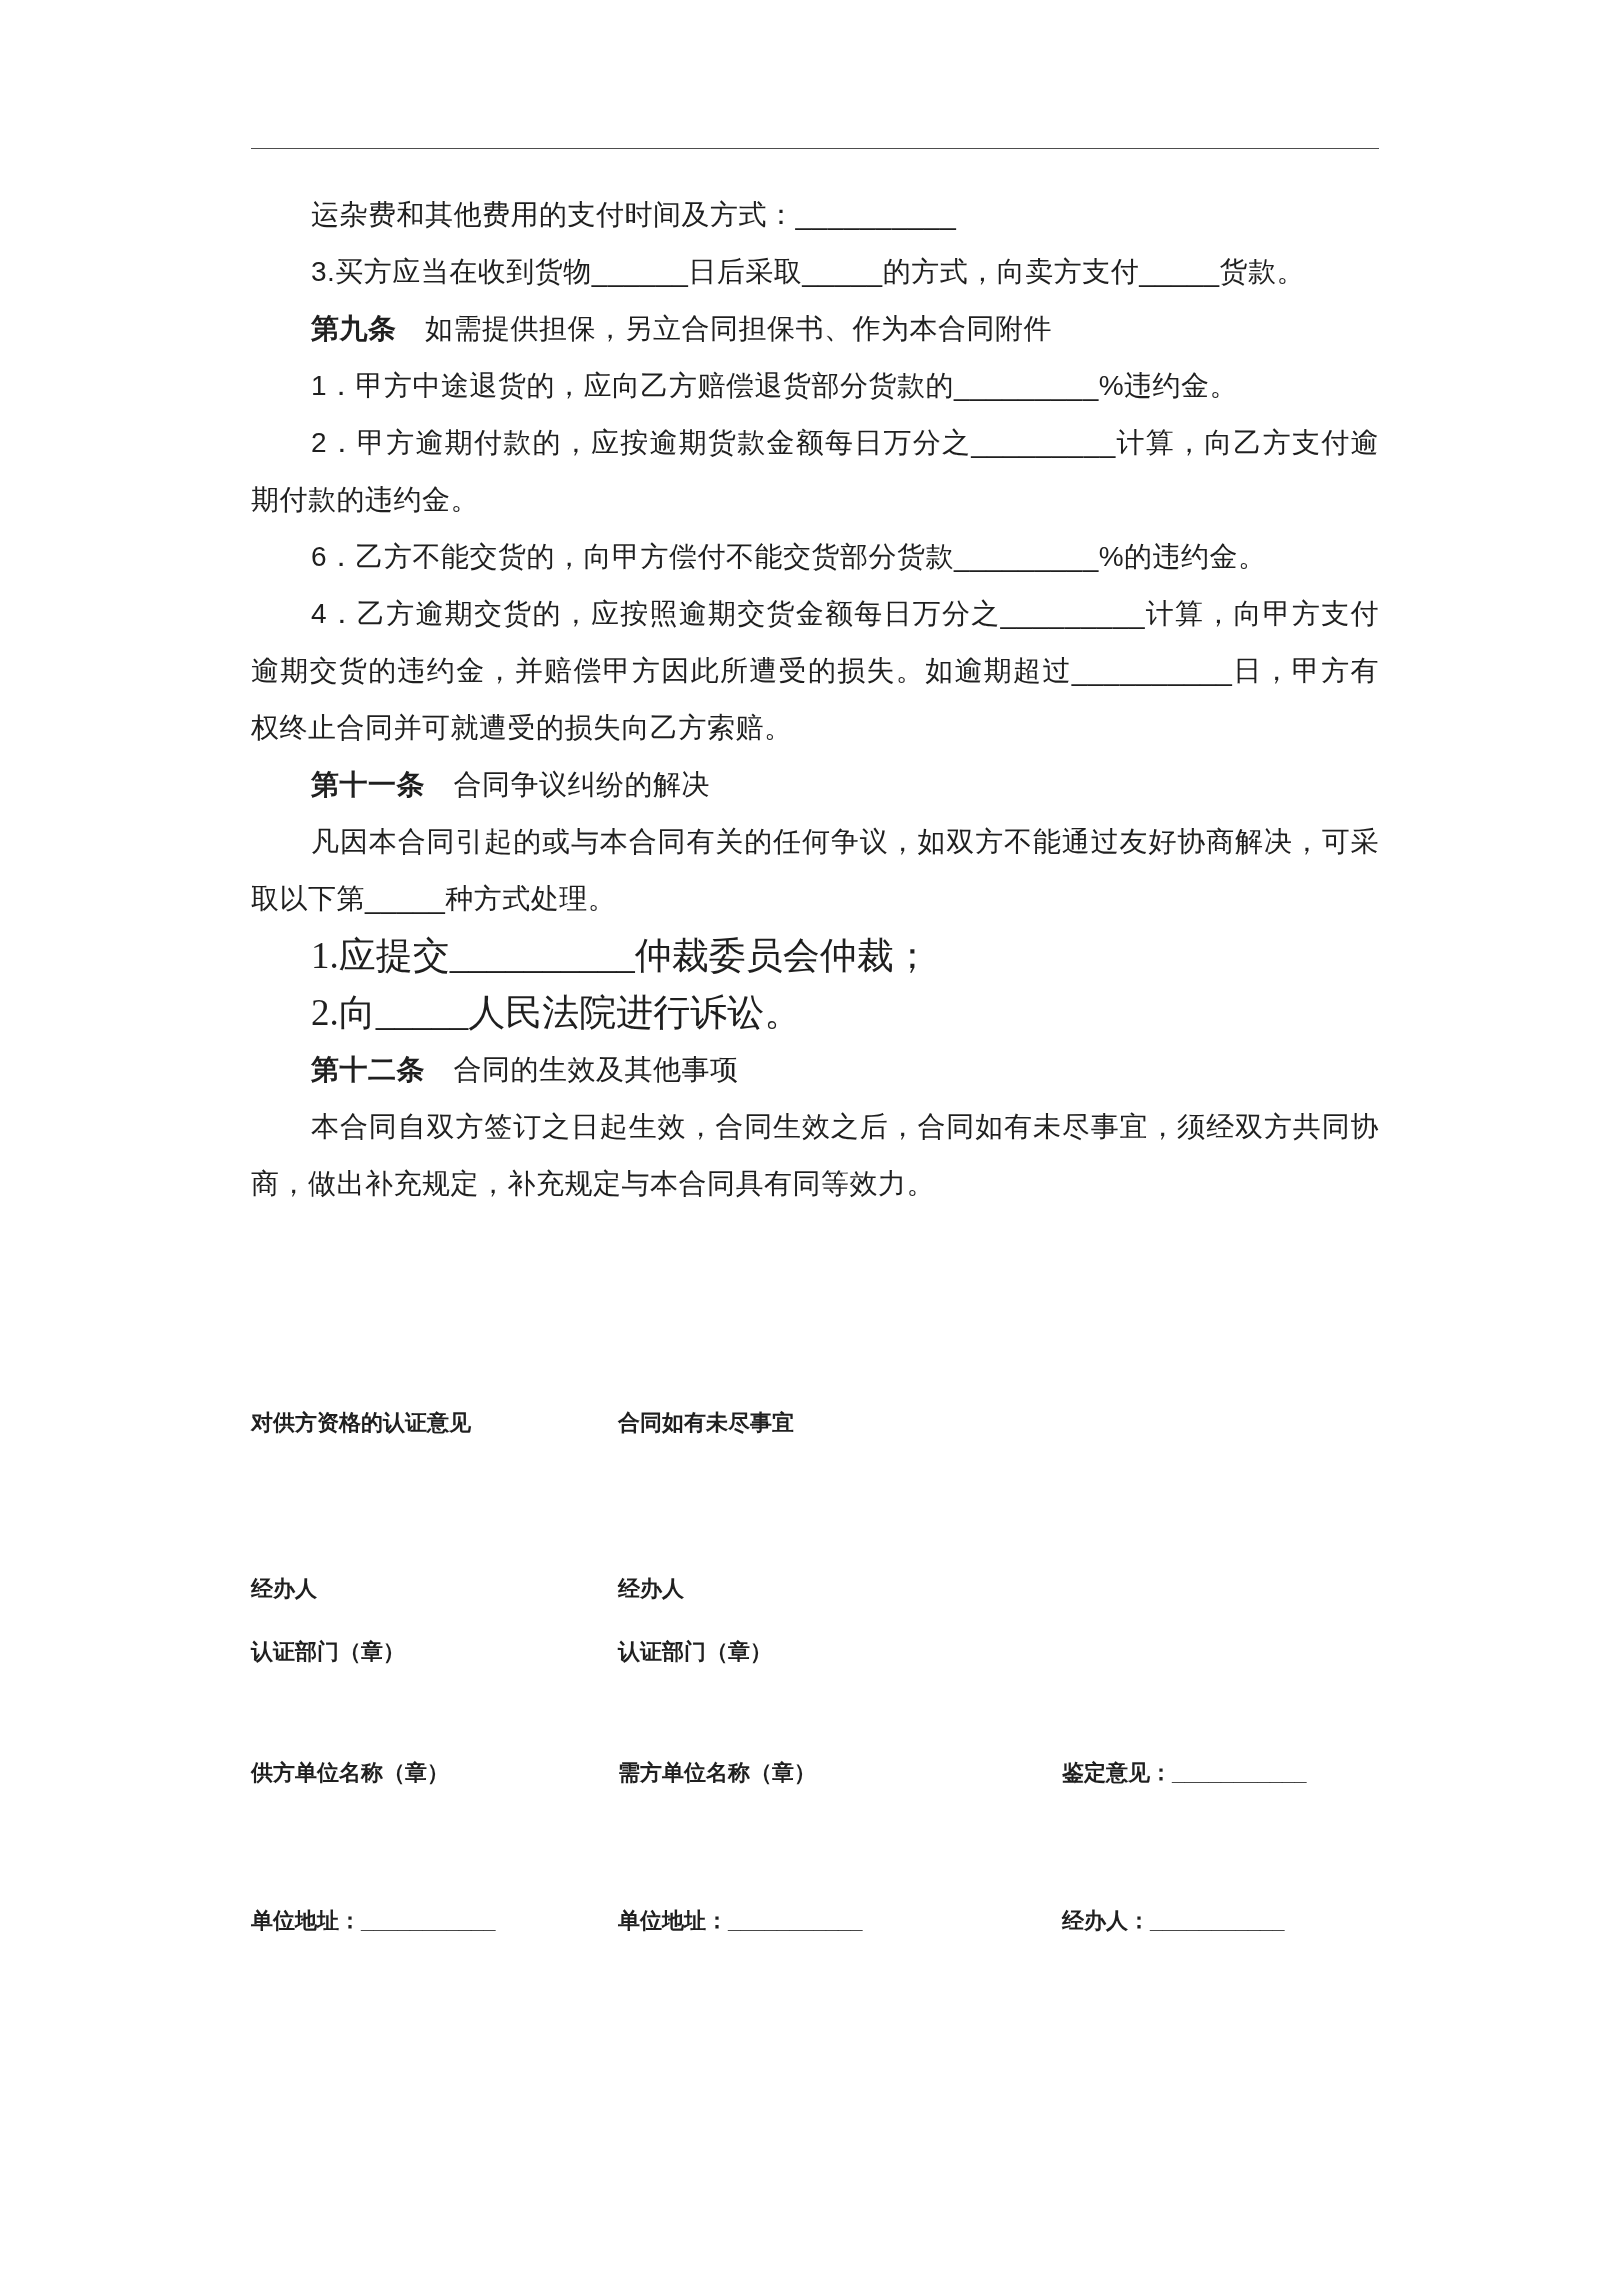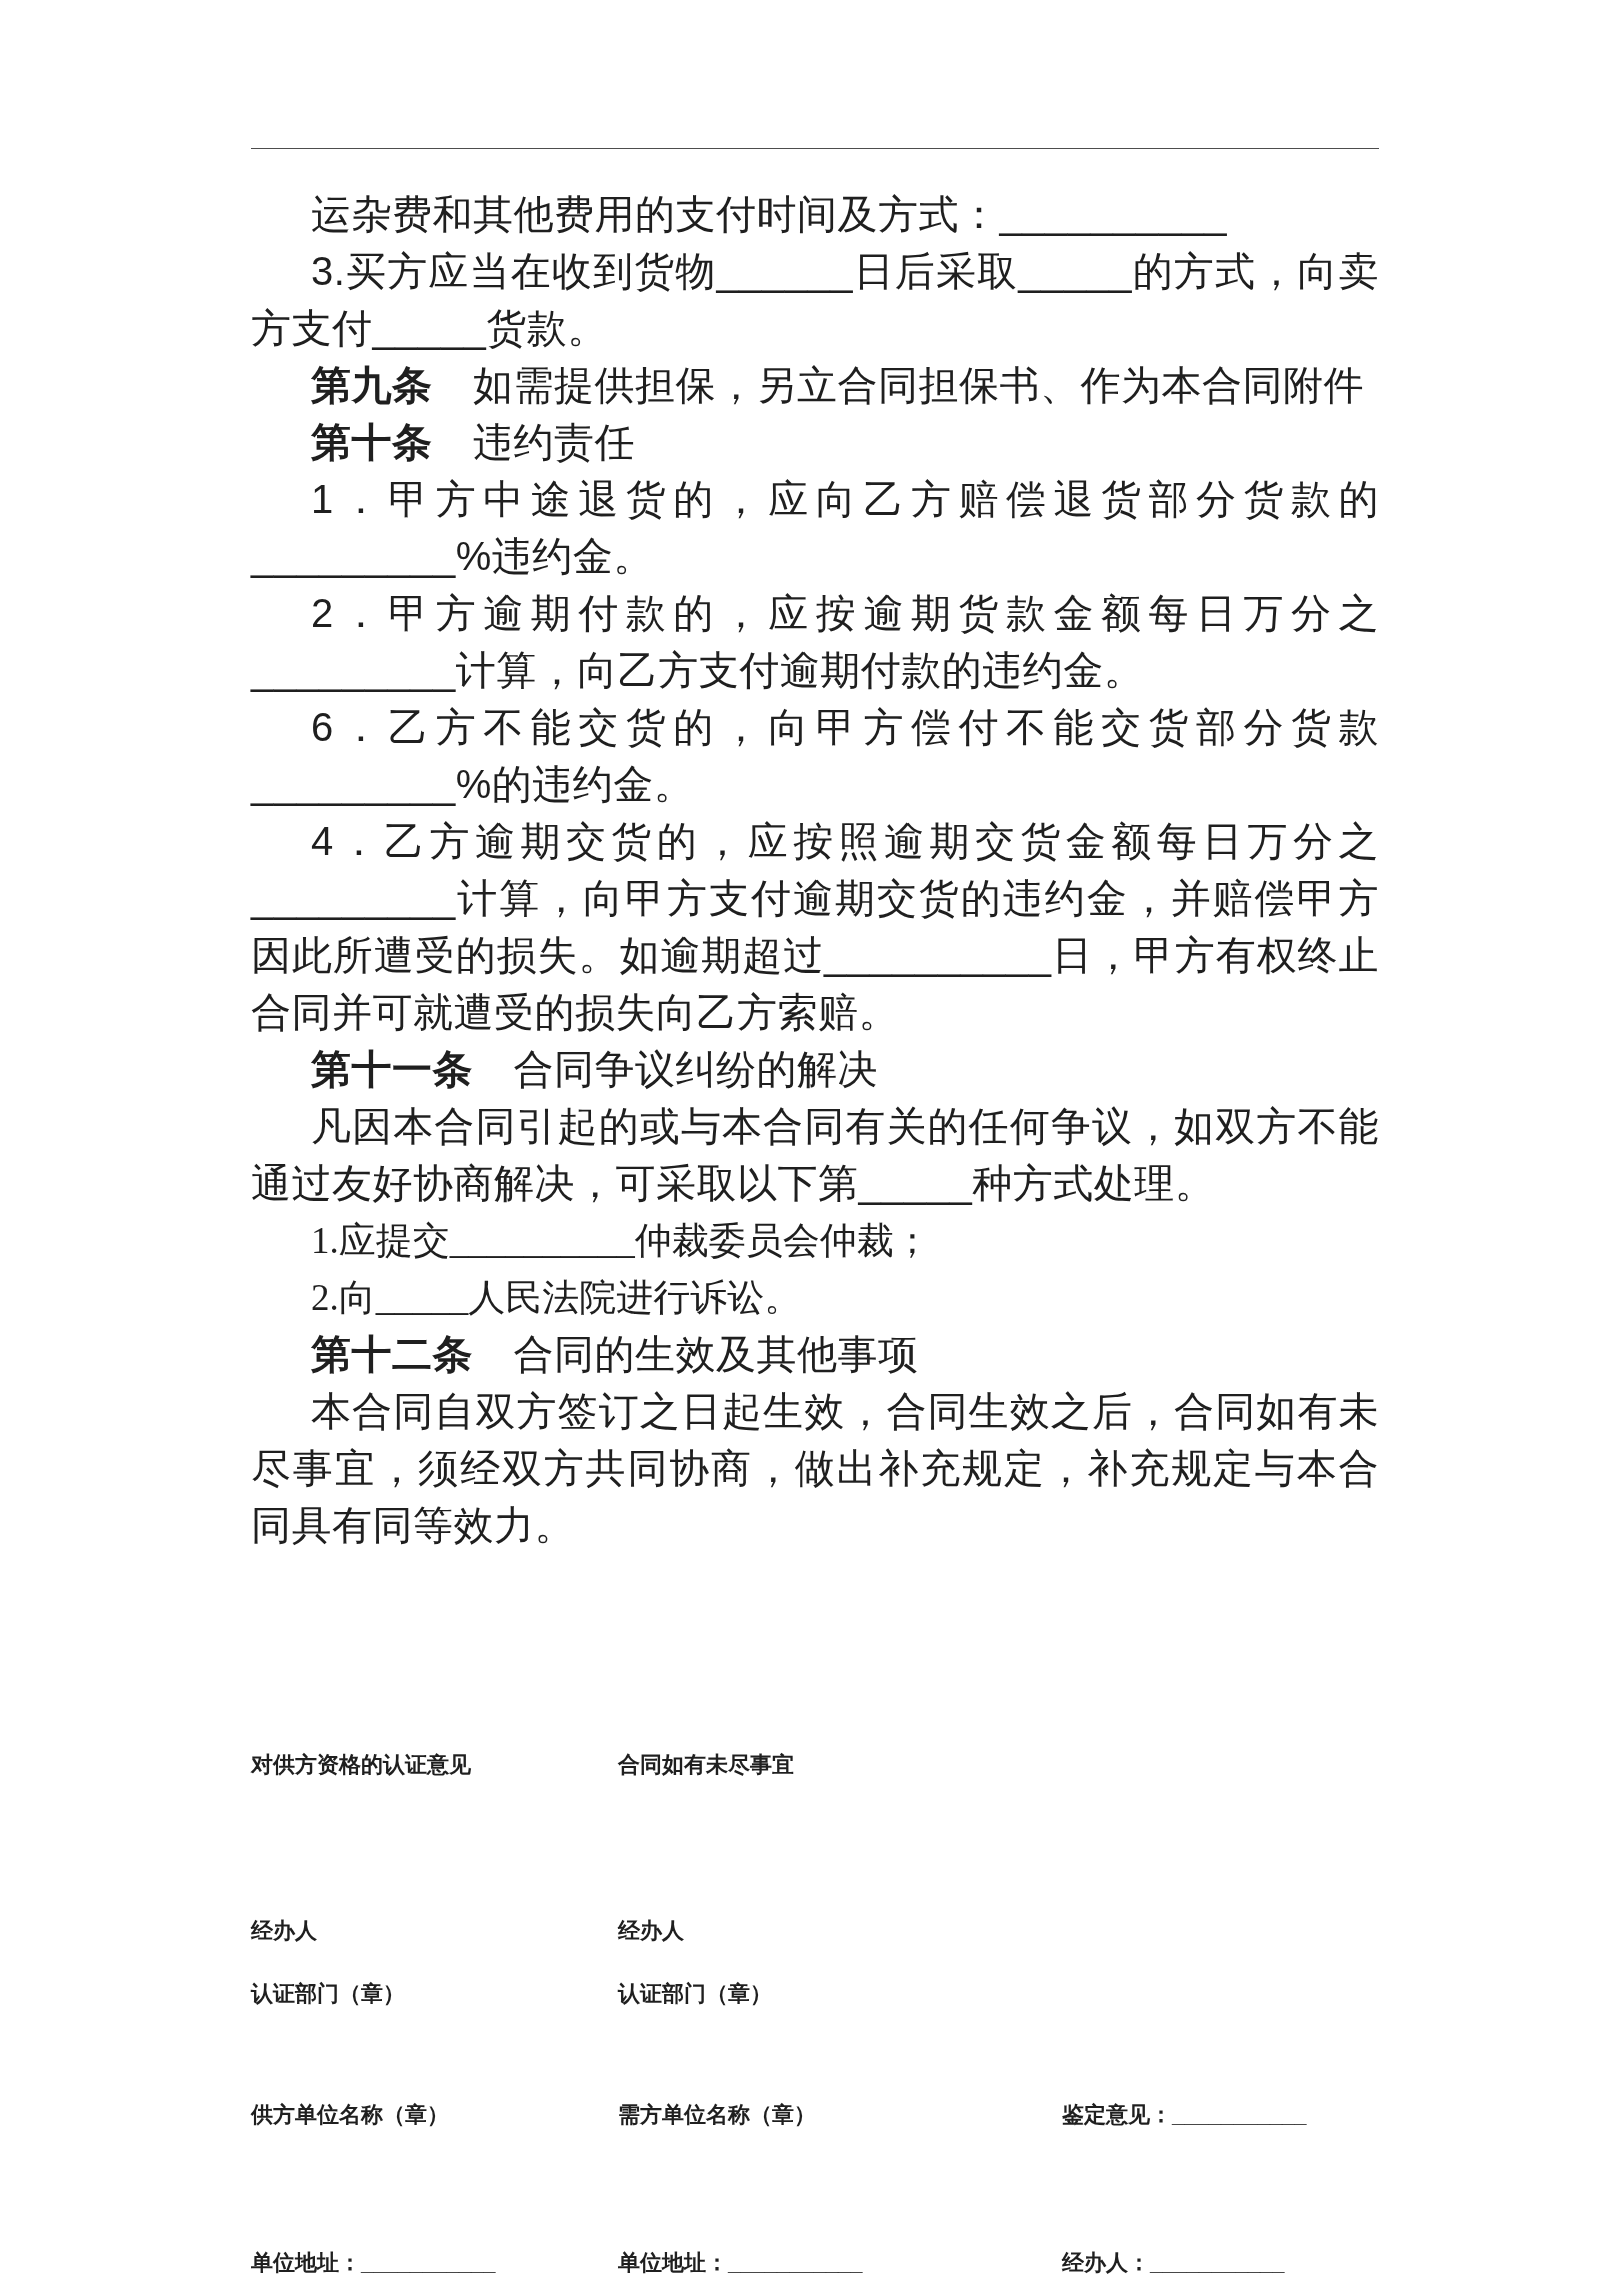--- a/index.html
+++ b/index.html
@@ -25,21 +25,21 @@
     height: 0;
   }
   .content {
     position: absolute;
     left: 251px;
     top: 186px;
     width: 1128px;
   }
   .para {
     margin: 0;
-    font-size: 40px;
+    font-size: 28px;
     line-height: 57px;
     text-align: justify;
     letter-spacing: 0.5px;
     word-break: break-word;
   }
   .para.indent { text-indent: 60px; }
   .para .bold { font-weight: bold; }
   .para.big {
     font-family: "Liberation Serif", serif;
     font-size: 37px;
@@ -68,21 +68,20 @@
 </head>
 <body>
 
 <div class="page">
   <div class="header-rule"></div>
   <div class="content">
     <div id="doc-paragraphs">
         <p class="para indent"><span>运杂费和其他费用的支付时间及方式：__________</span></p>
         <p class="para indent"><span>3.买方应当在收到货物______日后采取_____的方式，向卖方支付_____货款。</span></p>
         <p class="para indent"><span class="bold">第九条</span><span>　如需提供担保，另立合同担保书、作为本合同附件</span></p>
-        <p class="para indent"><span class="bold">第十条</span><span>　违约责任</span></p>
         <p class="para indent"><span>1．甲方中途退货的，应向乙方赔偿退货部分货款的_________%违约金。</span></p>
         <p class="para indent"><span>2．甲方逾期付款的，应按逾期货款金额每日万分之_________计算，向乙方支付逾期付款的违约金。</span></p>
         <p class="para indent"><span>6．乙方不能交货的，向甲方偿付不能交货部分货款_________%的违约金。</span></p>
         <p class="para indent"><span>4．乙方逾期交货的，应按照逾期交货金额每日万分之_________计算，向甲方支付逾期交货的违约金，并赔偿甲方因此所遭受的损失。如逾期超过__________日，甲方有权终止合同并可就遭受的损失向乙方索赔。</span></p>
         <p class="para indent"><span class="bold">第十一条</span><span>　合同争议纠纷的解决</span></p>
         <p class="para indent"><span>凡因本合同引起的或与本合同有关的任何争议，如双方不能通过友好协商解决，可采取以下第_____种方式处理。</span></p>
         <p class="para indent big"><span>1.应提交__________仲裁委员会仲裁；</span></p>
         <p class="para indent big"><span>2.向_____人民法院进行诉讼。</span></p>
         <p class="para indent"><span class="bold">第十二条</span><span>　合同的生效及其他事项</span></p>
         <p class="para indent"><span>本合同自双方签订之日起生效，合同生效之后，合同如有未尽事宜，须经双方共同协商，做出补充规定，补充规定与本合同具有同等效力。</span></p>

